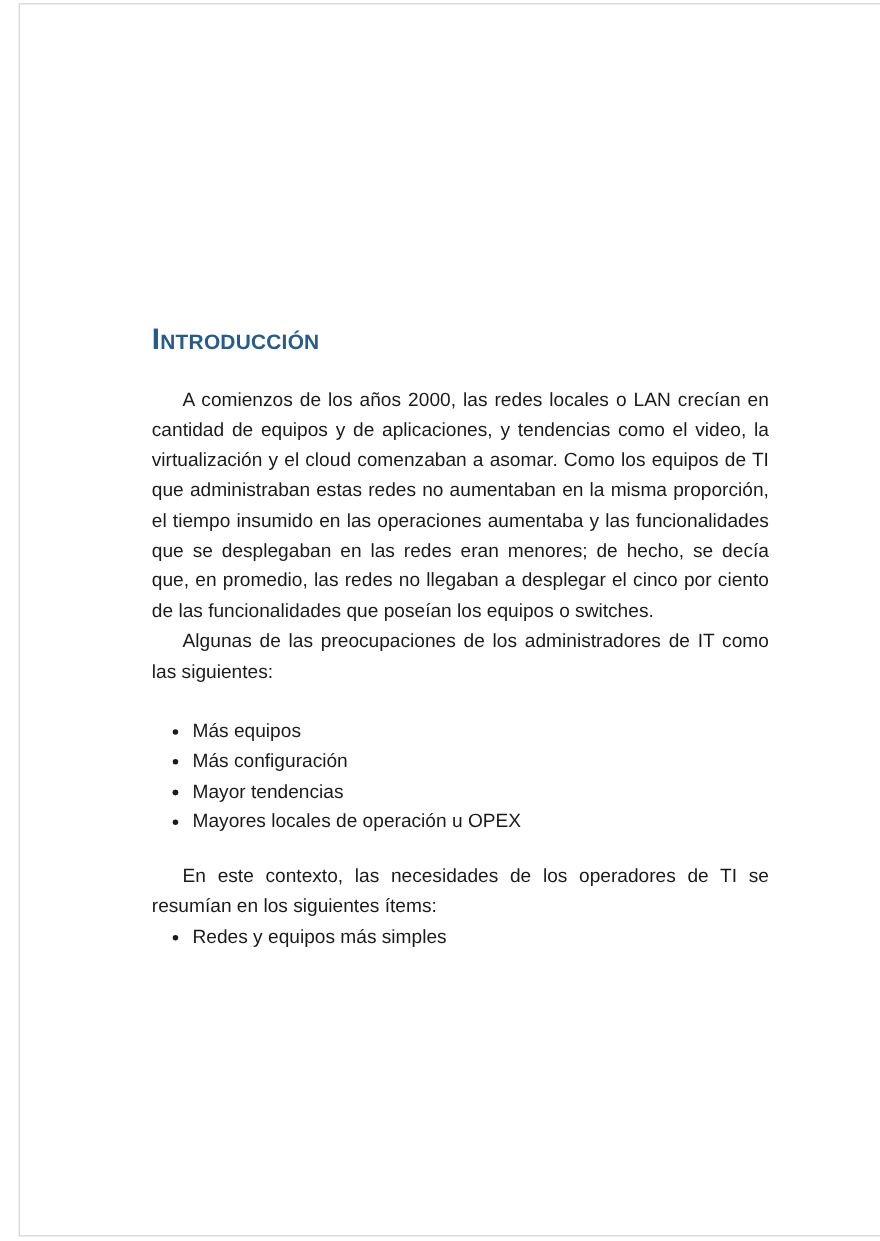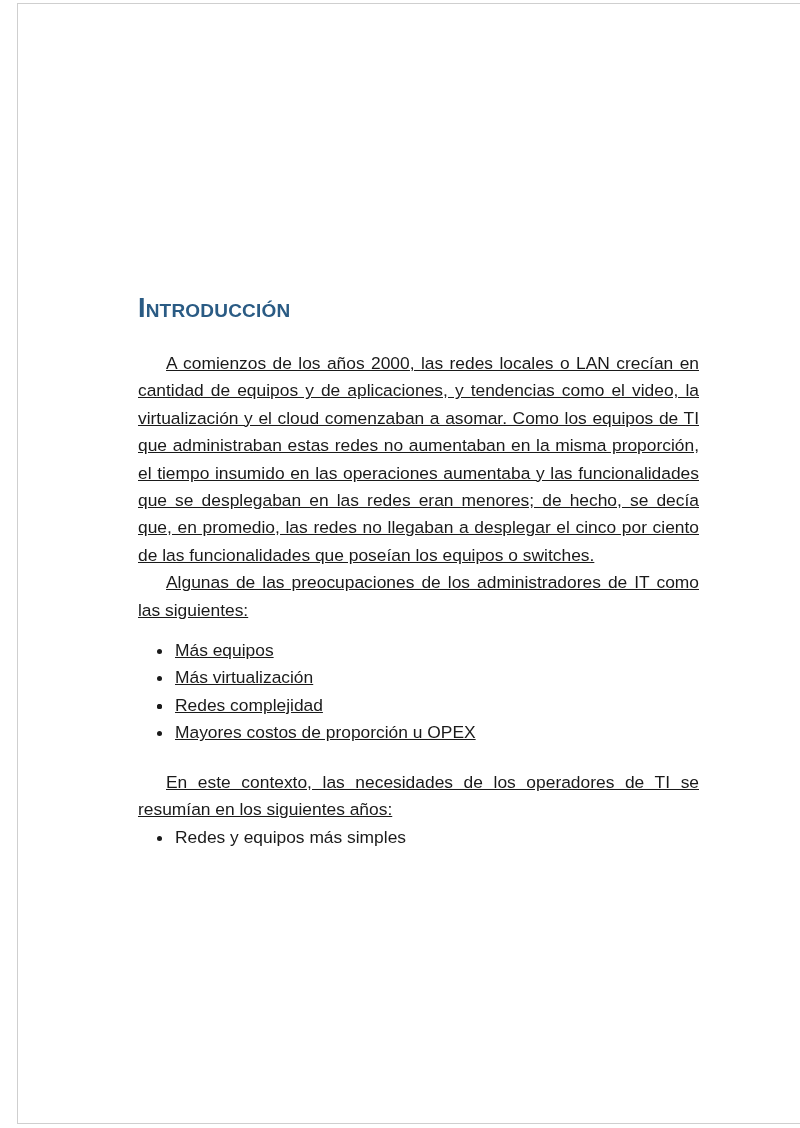--- a/index.html
+++ b/index.html
@@ -41,31 +41,30 @@
       letter-spacing: 0.2px;
       line-height: 40px;
       height: 40px;
     }
     .para {
       margin: 0;
       font-size: 17.4px;
       line-height: 27.4px;
       text-align: justify;
       text-indent: 28px;
-      text-decoration: underline;
     }
     .p1 { margin-top: 22px; }
     .p2 { margin-top: 0; }
     .p3 { margin-top: 22px; }
     .bullets {
       list-style: none;
       margin: 0;
       padding: 0;
     }
-    .bullets.b1 { margin-top: 13px; text-decoration: underline; }
+    .bullets.b1 { margin-top: 27px; }
     .bullets.b2 { }
     .bullet-item {
       font-size: 17.4px;
       line-height: 27.4px;
       position: relative;
       padding-left: 37px;
     }
     .bullet-dot {
       position: absolute;
       left: 19px;
@@ -86,36 +85,36 @@
     <p class="para p1">A comienzos de los años 2000, las redes locales o LAN crecían en cantidad de equipos y de aplicaciones, y tendencias como el video, la virtualización y el cloud comenzaban a asomar. Como los equipos de TI que administraban estas redes no aumentaban en la misma proporción, el tiempo insumido en las operaciones aumentaba y las funcionalidades que se desplegaban en las redes eran menores; de hecho, se decía que, en promedio, las redes no llegaban a desplegar el cinco por ciento de las funcionalidades que poseían los equipos o switches.</p>
     <p class="para p2">Algunas de las preocupaciones de los administradores de IT como las siguientes:</p>
 
     <ul class="bullets b1">
       <li class="bullet-item">
         <span class="bullet-dot"></span>
         <span>Más equipos</span>
       </li>
       <li class="bullet-item">
         <span class="bullet-dot"></span>
-        <span>Más virtualización</span>
+        <span>Más configuración</span>
       </li>
       <li class="bullet-item">
         <span class="bullet-dot"></span>
       </li>
       <li class="bullet-item">
         <span class="bullet-dot"></span>
-        <span>Redes complejidad</span>
+        <span>Mayor tendencias</span>
       </li>
       <li class="bullet-item">
         <span class="bullet-dot"></span>
-        <span>Mayores costos de proporción u OPEX</span>
+        <span>Mayores locales de operación u OPEX</span>
       </li>
     </ul>
 
-    <p class="para p3">En este contexto, las necesidades de los operadores de TI se resumían en los siguientes años:</p>
+    <p class="para p3">En este contexto, las necesidades de los operadores de TI se resumían en los siguientes ítems:</p>
 
     <ul class="bullets b2">
       <li class="bullet-item">
         <span class="bullet-dot"></span>
         <span>Redes y equipos más simples</span>
       </li>
     </ul>
   </div>
 </div>
 

